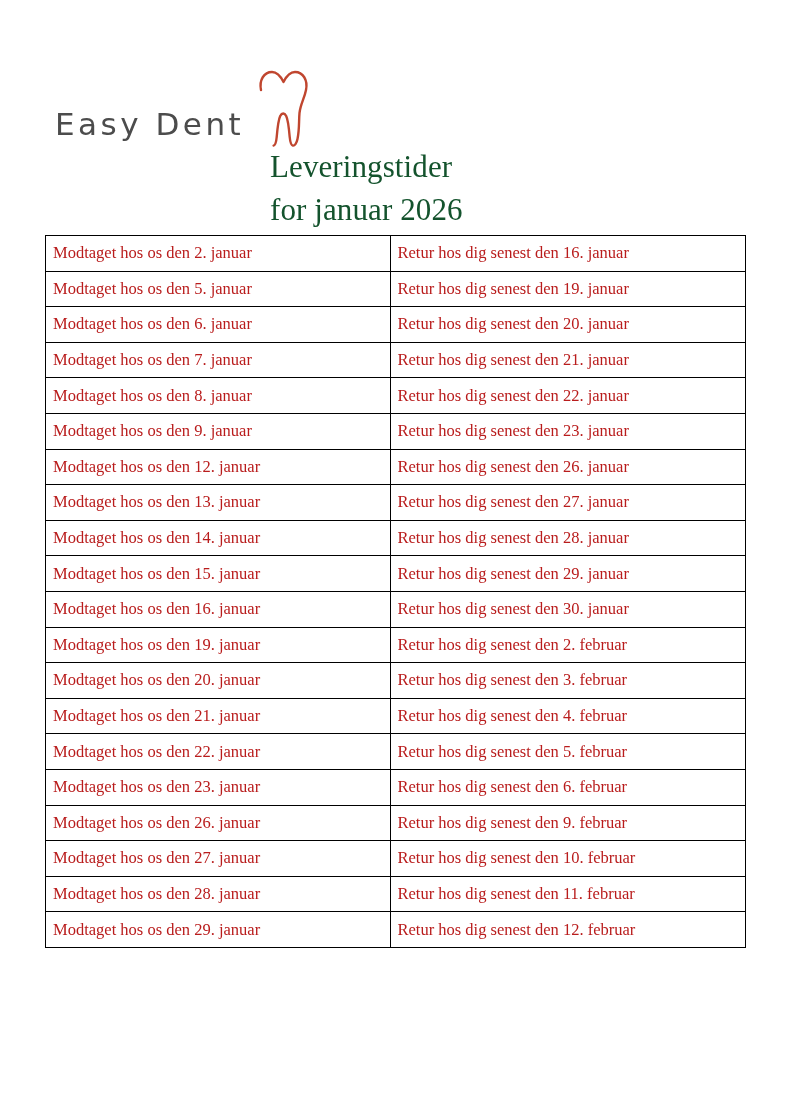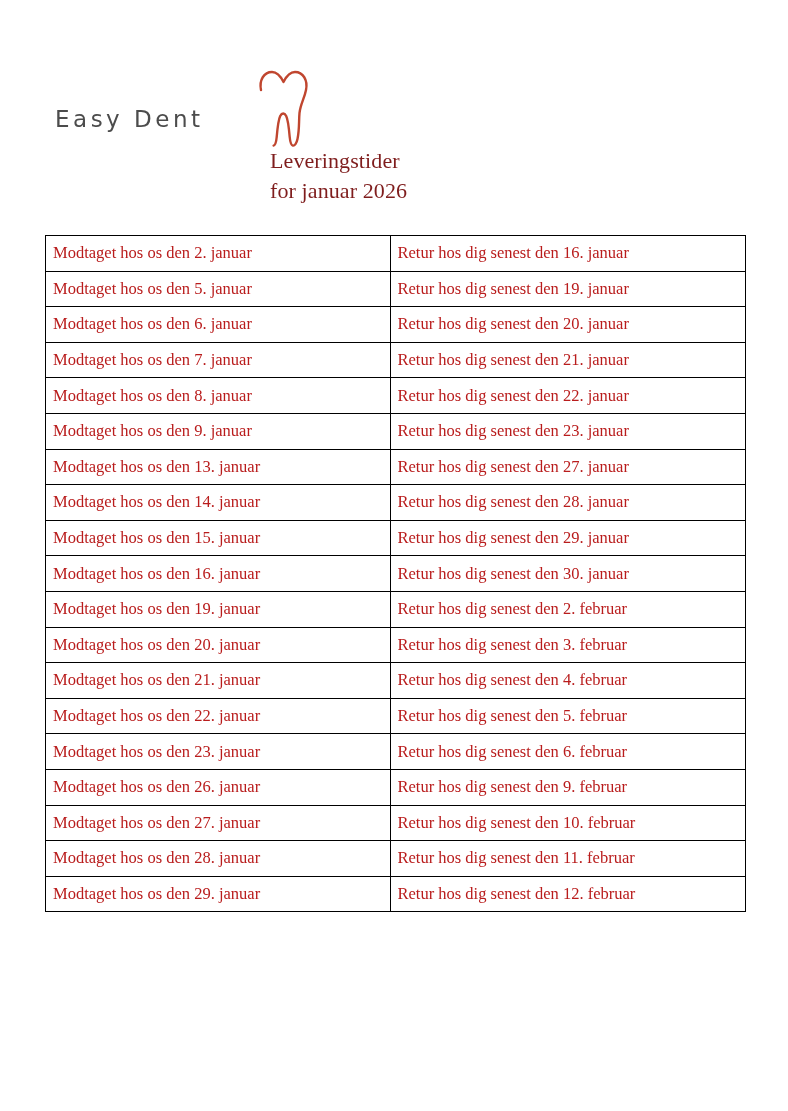--- a/index.html
+++ b/index.html
@@ -23,44 +23,44 @@
     left: 55px;
     top: 68px;
     width: 270px;
     height: 80px;
   }
   .logo-wordmark {
     position: absolute;
     left: 0;
     top: 38px;
     font-family: "DejaVu Sans", "Liberation Sans", sans-serif;
-    font-size: 23px;
+    font-size: 31px;
     font-weight: 400;
     letter-spacing: 3.5px;
     color: #4c4c4c;
     white-space: nowrap;
   }
   .logo-tooth {
     position: absolute;
     left: 196px;
     top: 0px;
     width: 64px;
     height: 82px;
   }
 
   
   .doc-title {
     position: absolute;
     left: 270px;
     top: 146px;
     font-family: "Liberation Serif", "DejaVu Serif", serif;
-    font-size: 22px;
+    font-size: 31px;
     line-height: 1.38;
     font-weight: 400;
-    color: #7f1d1d;
+    color: #14532d;
     letter-spacing: 0.1px;
     white-space: nowrap;
   }
   .doc-title .tline { display: block; }
 
   
   .sched-table-wrap {
     position: absolute;
     left: 45px;
     top: 235px;
@@ -125,20 +125,24 @@
         </tr>
         <tr>
           <td class="col-received">Modtaget hos os den 8. januar</td>
           <td class="col-return">Retur hos dig senest den 22. januar</td>
         </tr>
         <tr>
           <td class="col-received">Modtaget hos os den 9. januar</td>
           <td class="col-return">Retur hos dig senest den 23. januar</td>
         </tr>
         <tr>
+          <td class="col-received">Modtaget hos os den 12. januar</td>
+          <td class="col-return">Retur hos dig senest den 26. januar</td>
+        </tr>
+        <tr>
           <td class="col-received">Modtaget hos os den 13. januar</td>
           <td class="col-return">Retur hos dig senest den 27. januar</td>
         </tr>
         <tr>
           <td class="col-received">Modtaget hos os den 14. januar</td>
           <td class="col-return">Retur hos dig senest den 28. januar</td>
         </tr>
         <tr>
           <td class="col-received">Modtaget hos os den 15. januar</td>
           <td class="col-return">Retur hos dig senest den 29. januar</td>

